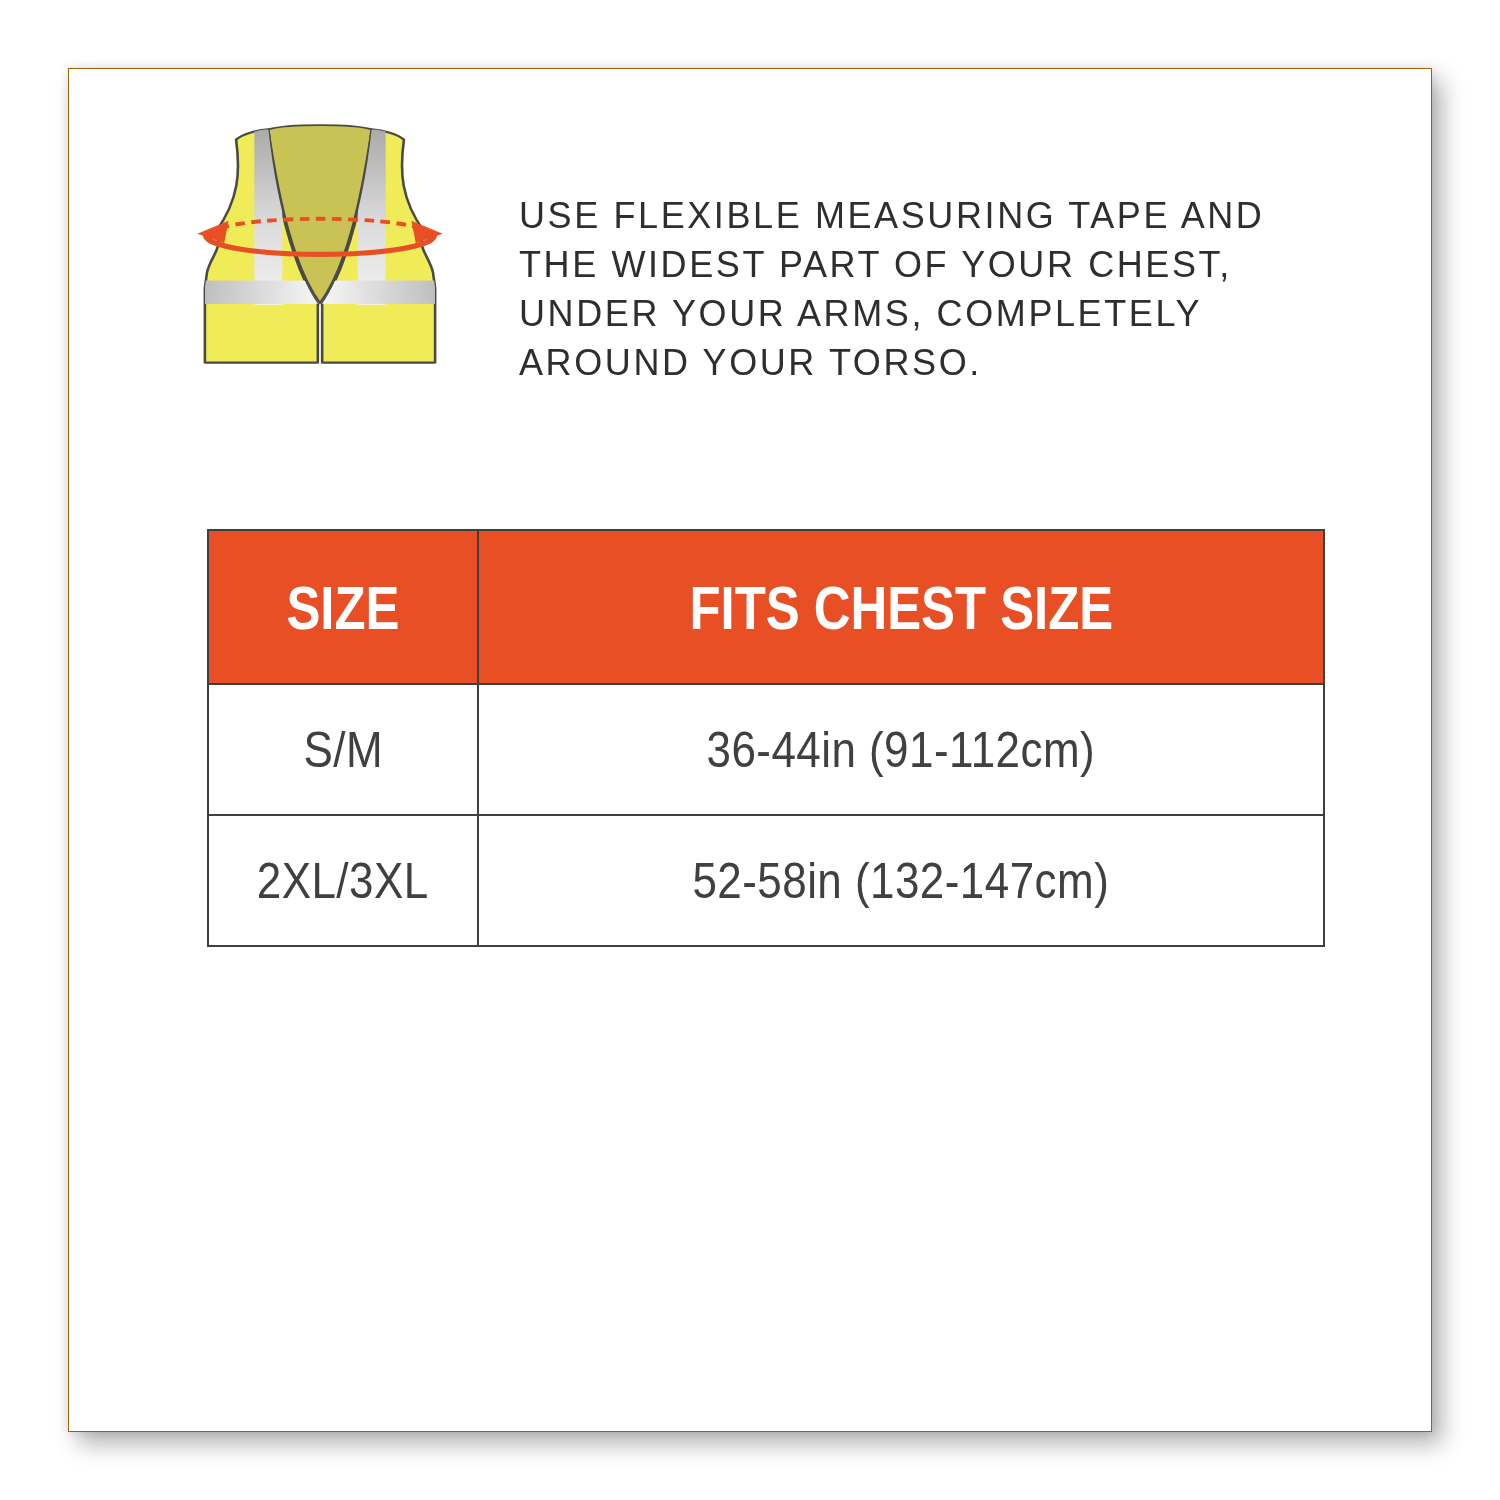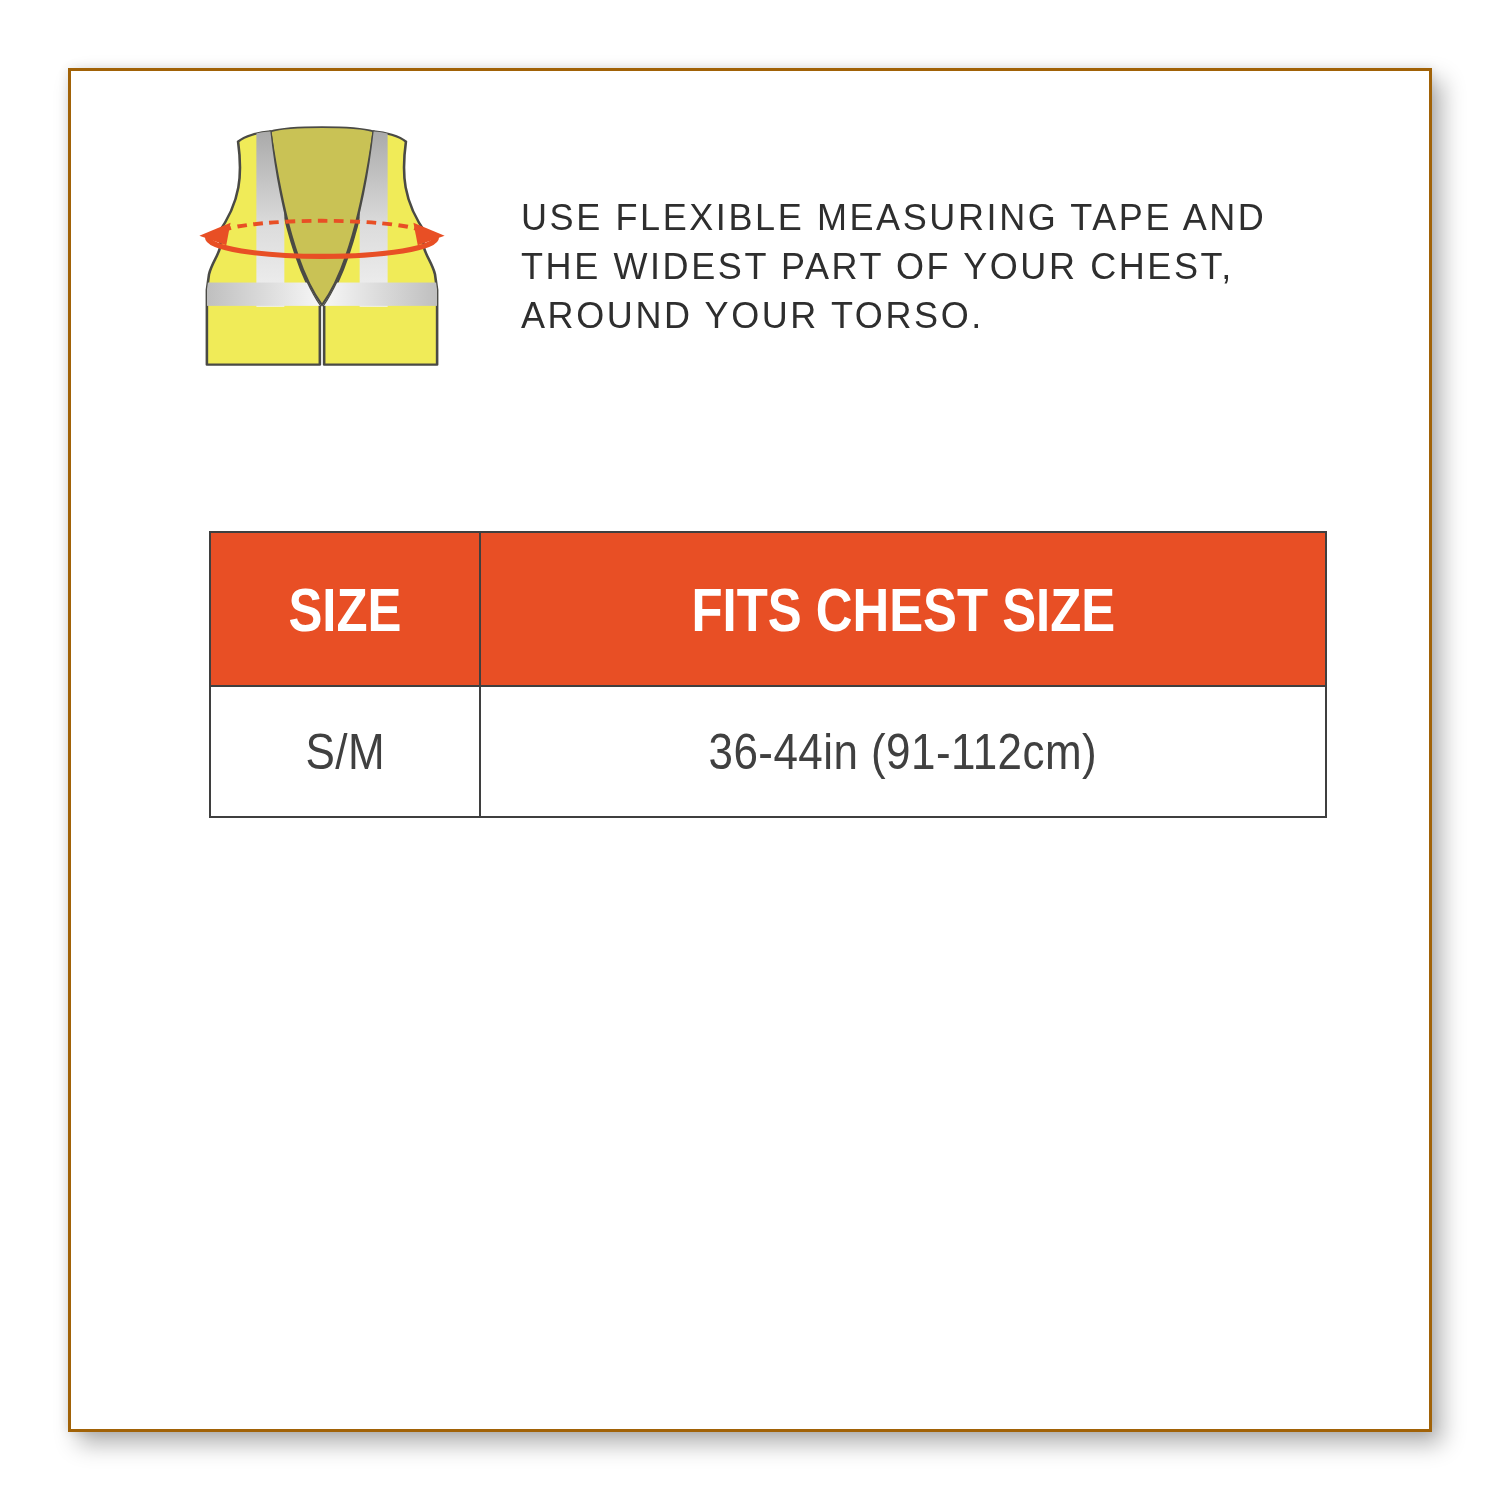--- a/index.html
+++ b/index.html
@@ -15,21 +15,21 @@
     background: #ffffff;
     overflow: hidden;
   }
   .card {
     position: absolute;
     left: 68px;
     top: 68px;
     width: 1364px;
     height: 1364px;
     background: #ffffff;
-    border: 3px solid #a16207;
+    border: 1px solid #a16207;
     box-shadow: 10px 12px 22px rgba(0,0,0,0.30), 0 0 10px rgba(0,0,0,0.10);
     box-sizing: border-box;
   }
   
   .vest-figure {
     position: absolute;
     left: 95px;
     top: 51px;
     width: 312px;
     height: 252px;
@@ -131,20 +131,21 @@
           <path d="M52,116 A100,16 0 0 1 238,116" fill="none" stroke="#e84f25" stroke-width="4.2" stroke-dasharray="9,6"></path>
           <polygon points="31,122 60,108 56,132" fill="#e84f25"></polygon>
           <polygon points="259,122 230,108 234,132" fill="#e84f25"></polygon>
         </g>
       </svg>
     </div>
 
     <div class="instructions">
       <div>USE FLEXIBLE MEASURING TAPE AND</div>
       <div>THE WIDEST PART OF YOUR CHEST,</div>
+      <div>UNDER YOUR ARMS, COMPLETELY</div>
       <div>AROUND YOUR TORSO.</div>
     </div>
 
     <table class="size-table">
       <colgroup>
         <col class="c-size">
         <col class="c-chest">
       </colgroup>
       <thead>
         <tr>
@@ -158,17 +159,25 @@
       </thead>
       <tbody>
         <tr>
           <td>
             <span class="cell-text">S/M</span>
           </td>
           <td>
             <span class="cell-text">36-44in (91-112cm)</span>
           </td>
         </tr>
+        <tr>
+          <td>
+            <span class="cell-text">2XL/3XL</span>
+          </td>
+          <td>
+            <span class="cell-text">52-58in (132-147cm)</span>
+          </td>
+        </tr>
       </tbody>
     </table>
 
   </div>
 </div>
 
 </body></html>

